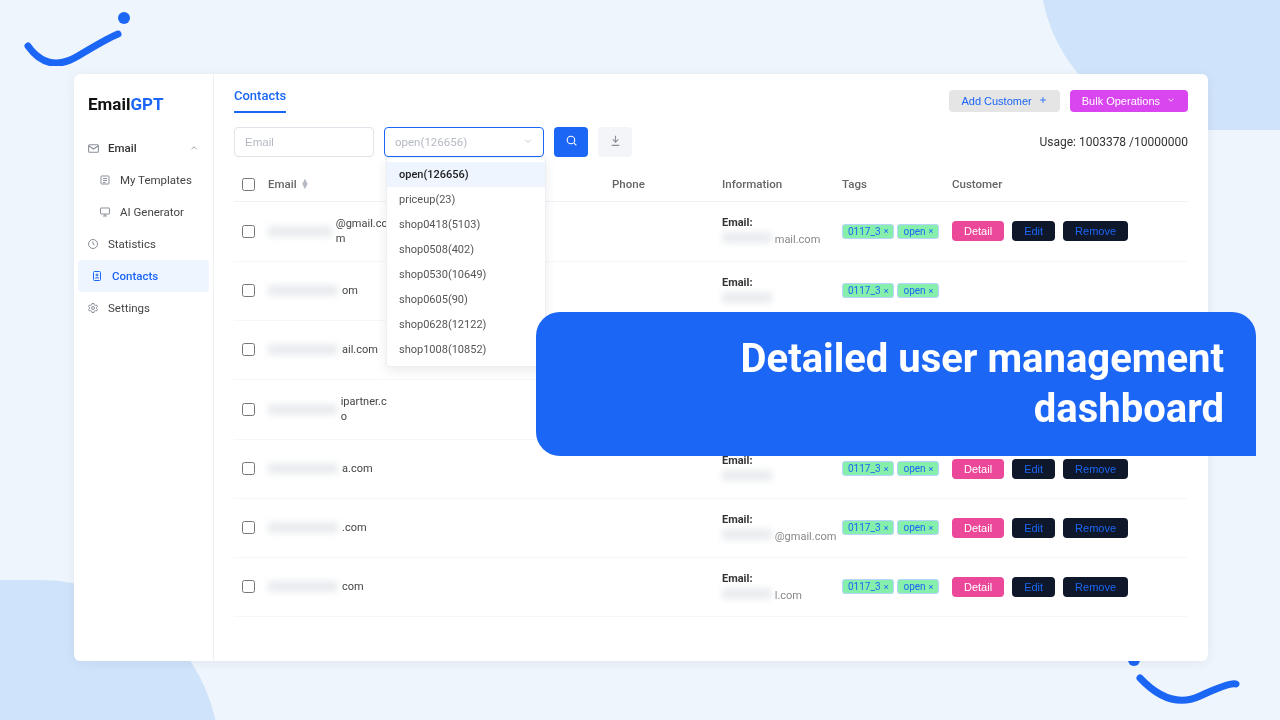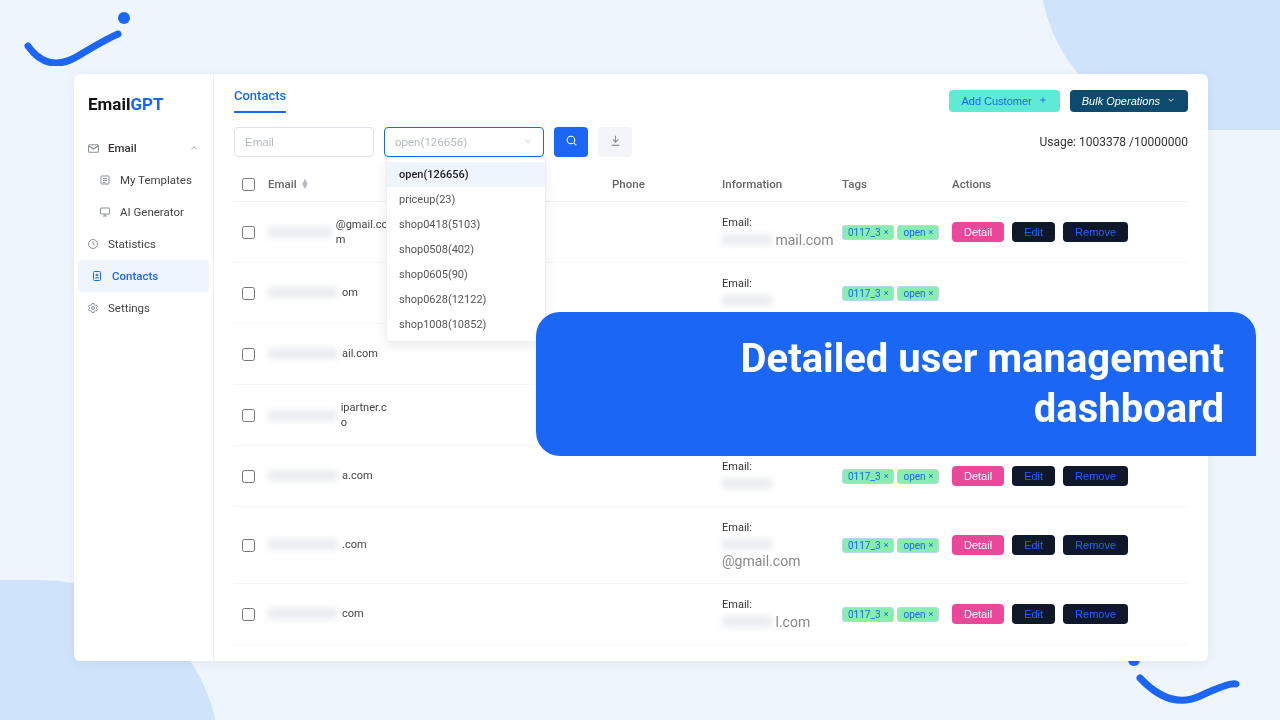--- a/index.html
+++ b/index.html
@@ -69,22 +69,22 @@
   .page-header { display: flex; align-items: center; justify-content: space-between; margin-bottom: 14px; }
   .page-title {
     font-size: 13px; color: #1B66F5; font-weight: 500;
     border-bottom: 2px solid #1B66F5; padding-bottom: 8px;
   }
   .header-actions { display: flex; gap: 10px; }
   .btn {
     padding: 5px 12px; border-radius: 4px; font-size: 11px;
     cursor: pointer; border: none; display: inline-flex; align-items: center; gap: 6px;
   }
-  .btn-light-blue { background: #5eead4; color: #1B66F5; }
-  .btn-blue { background: #0c4a6e; color: #fff; font-style: italic; }
+  .btn-light-blue { background: #e5e5e5; color: #1B66F5; }
+  .btn-blue { background: #d946ef; color: #fff; }
 
   
   .filter-bar { display: flex; align-items: center; gap: 10px; margin-bottom: 10px; position: relative; }
   .input, .select {
     height: 30px; border: 1px solid #dfe3ea; border-radius: 4px;
     padding: 0 10px; font-size: 11.5px; color: #333; background: #fff;
   }
   .input { width: 140px; }
   .input::placeholder { color: #b4b9c2; }
   .select {
@@ -121,22 +121,22 @@
   .col-first { width: 220px; }
   .col-phone { width: 110px; }
   .col-info { width: 120px; }
   .col-tags { width: 110px; }
   .col-actions { flex: 1; }
   .sort-icon { color:#b4b9c2; font-size: 9px; display:flex; flex-direction:column; line-height:5px; }
 
   .trow { display: flex; align-items: center; padding: 14px 0; border-bottom: 1px solid #f6f7f9; font-size: 11px; }
   .trow .col-email { word-break: break-all; color:#444; line-height:1.4; }
   .blur { filter: blur(3px); background: #e9ecef; color:#e9ecef; border-radius:2px; display:inline-block; width:70px; height:11px; }
-  .col-info .info-label { font-weight:400; color:#333; font-size:11px; }
-  .col-info .info-email { color:#888; font-size:14px; margin-top:3px; }
+  .col-info .info-label { font-weight:700; color:#333; font-size:11px; }
+  .col-info .info-email { color:#888; font-size:11px; margin-top:3px; }
   .tag-pill {
     display:inline-flex; align-items:center; gap:3px;
     border:1px solid #b7d3ff; color:#1B66F5; background:#86efac;
     padding: 1px 5px; border-radius: 3px; font-size: 10px; margin-right:3px;
   }
   .tag-pill .x { font-size:9px; }
   .actions-group { display:flex; gap:8px; }
   .abtn { padding:4px 12px; border-radius:4px; font-size:11px; cursor:pointer; border:none; }
   .abtn-primary { background:#ec4899; color:#fff; }
   .abtn-light { background:#0f172a; color:#1B66F5; }
@@ -298,20 +298,21 @@
       <div class="usage">
         <span>Usage:</span>
         <span>1003378 /10000000</span>
       </div>
 
       <div class="dropdown" id="dropdown">
           <div class="dd-opt sel">open(126656)</div>
           <div class="dd-opt">priceup(23)</div>
           <div class="dd-opt">shop0418(5103)</div>
           <div class="dd-opt">shop0508(402)</div>
+          <div class="dd-opt">shop0530(10649)</div>
           <div class="dd-opt">shop0605(90)</div>
           <div class="dd-opt">shop0628(12122)</div>
           <div class="dd-opt">shop1008(10852)</div>
         </div>
     </div>
 
     <div class="table">
       <div class="thead">
         <div class="col-chk">
           <input type="checkbox" style="">
@@ -320,21 +321,21 @@
           <span>Email</span>
           <span class="sort-icon">
               <span>▲</span>
               <span>▼</span>
             </span>
         </div>
         <div class="col-first"><span>Fi...</span></div>
         <div class="col-phone"><span>Phone</span></div>
         <div class="col-info"><span>Information</span></div>
         <div class="col-tags"><span>Tags</span></div>
-        <div class="col-actions"><span>Actions</span></div>
+        <div class="col-actions"><span>Customer</span></div>
       </div>
       <div id="tbody">
           <div class="trow">
             <div class="col-chk">
               <input type="checkbox" style="">
             </div>
             <div class="col-email"><span class="blur"></span> @gmail.com</div>
             <div class="col-first"></div>
             <div class="col-phone"></div>
             <div class="col-info">

